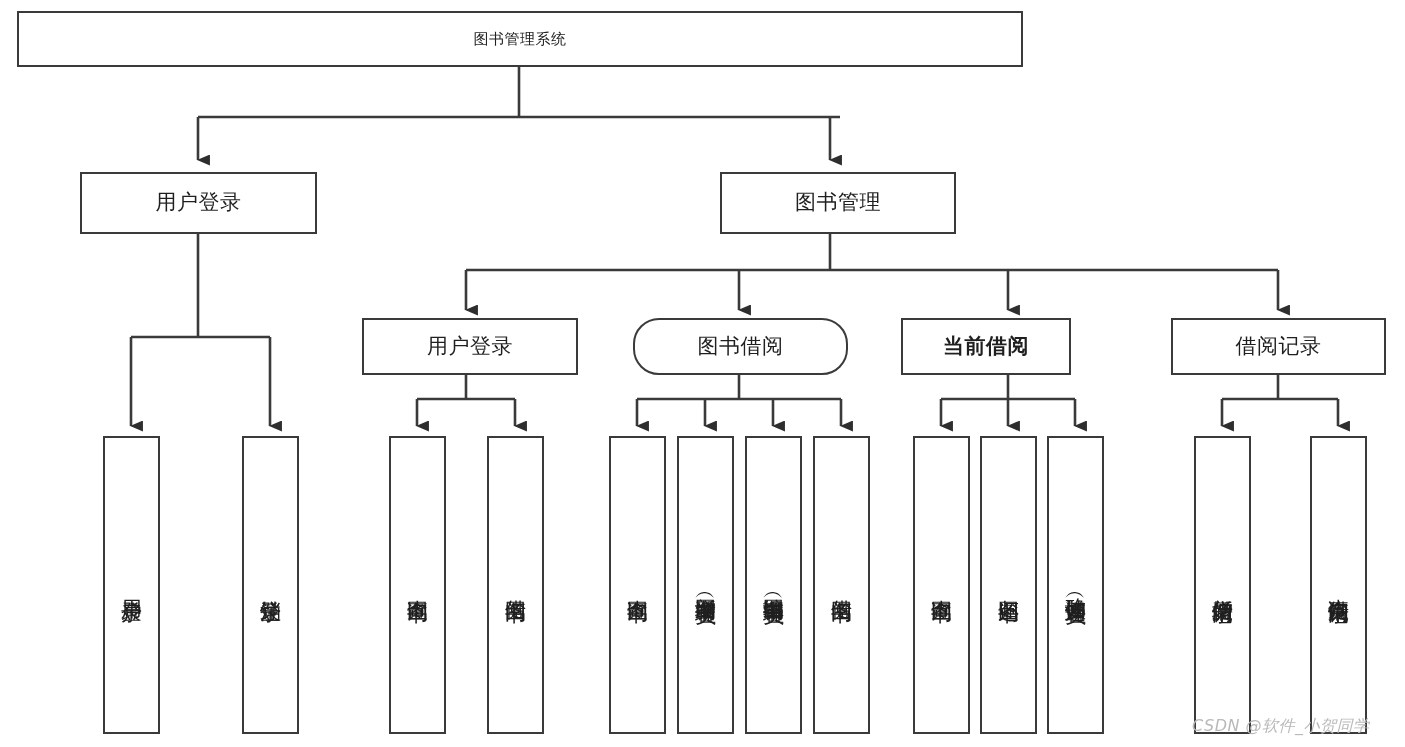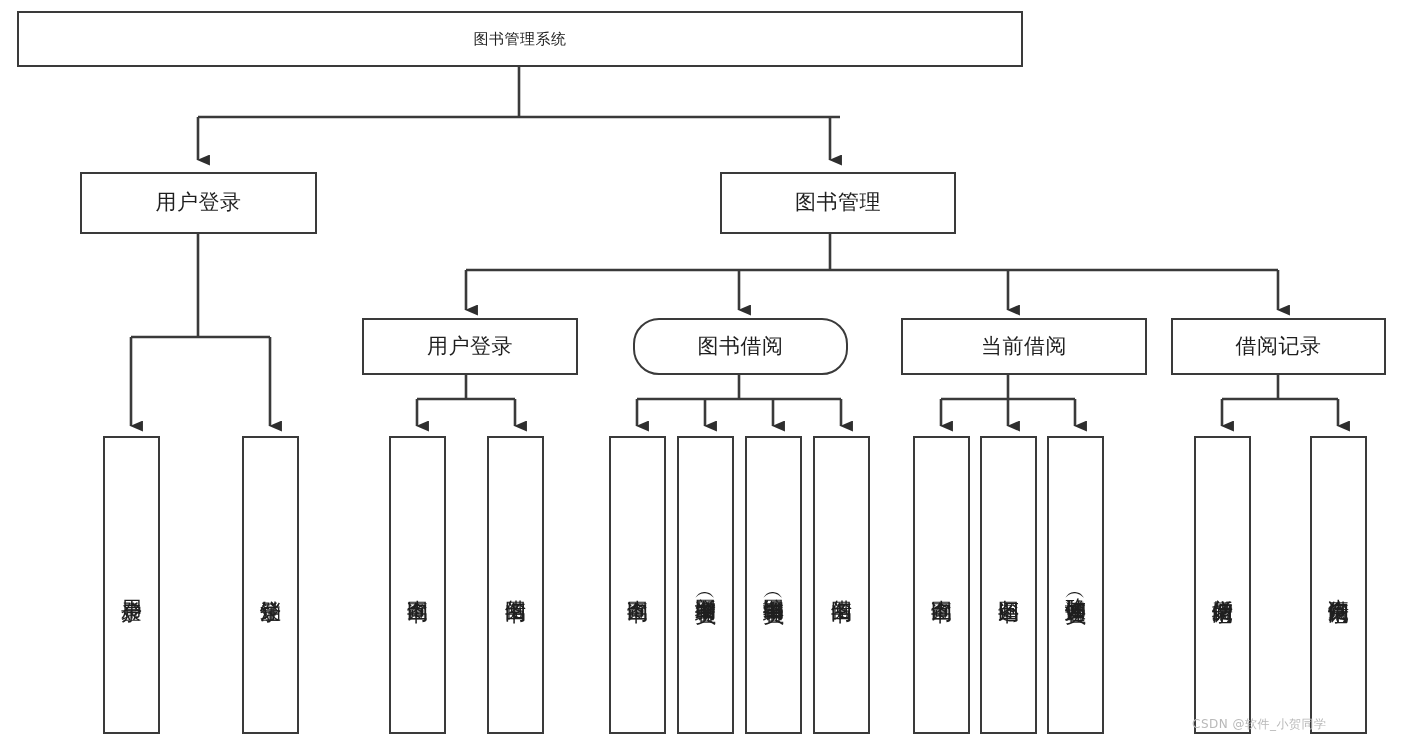--- a/index.html
+++ b/index.html
@@ -61,25 +61,26 @@
   .node.vert .label {
     writing-mode: vertical-rl;
     text-orientation: upright;
     font-size: 21px;
     line-height: 1.05;
     letter-spacing: 1px;
     white-space: nowrap;
   }
   .watermark {
     position: absolute;
-    font-size: 12px;
+    font-size: 16px;
     color: #b9b9b9;
     white-space: nowrap;
     z-index: 5;
     letter-spacing: 0.5px;
+    font-style: italic;
   }
 </style>
 </head>
 <body>
 
 <div id="canvas">
 
   <svg id="edges" viewBox="0 0 1405 747" xmlns="http://www.w3.org/2000/svg">
     <defs>
       <marker id="arrow" viewBox="0 0 12 14" refX="6" refY="13" markerWidth="11" markerHeight="13" orient="auto-start-reverse" markerUnits="userSpaceOnUse">
@@ -140,21 +141,21 @@
   <div class="node horiz" style="left:712px; top:172px; width:236px; height:62px;margin-left:8px;">
     <span class="label">图书管理</span>
   </div>
 
   <div class="node horiz" style="left:362px; top:318px; width:216px; height:57px;">
     <span class="label">用户登录</span>
   </div>
   <div class="node horiz" style="left:633px; top:318px; width:215px; height:57px;border-radius:26px;">
     <span class="label">图书借阅</span>
   </div>
-  <div class="node horiz" style="left:901px; top:318px; width:246px; height:57px;">
+  <div class="node horiz" style="left:901px; top:318px; width:170px; height:57px;font-weight:bold;">
     <span class="label">当前借阅</span>
   </div>
   <div class="node horiz" style="left:1171px; top:318px; width:215px; height:57px;">
     <span class="label">借阅记录</span>
   </div>
 
   <div class="node vert" style="left:103px; top:436px; width:57px; height:298px;">
     <span class="label">用户登录</span>
   </div>
   <div class="node vert" style="left:242px; top:436px; width:57px; height:298px;">

